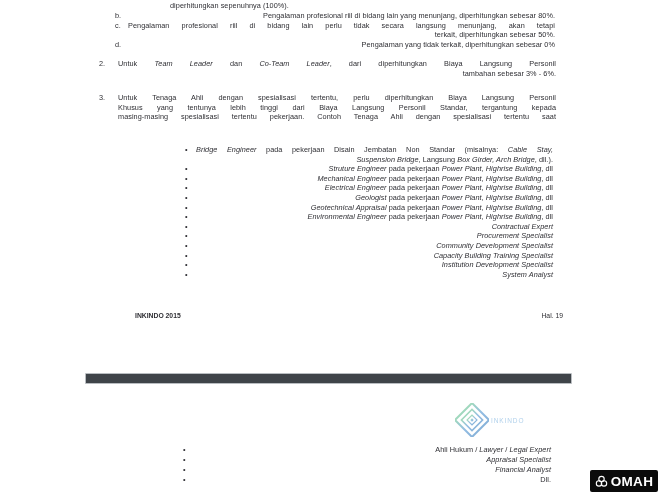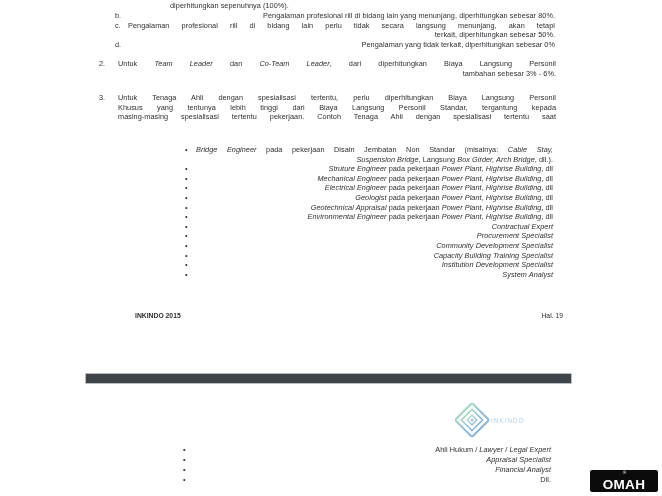--- a/index.html
+++ b/index.html
@@ -60,21 +60,20 @@
   }
 
   #omah-badge {
     position:absolute; left:590px; top:470px;
     width:68px; height:22px;
     display:flex; align-items:center; justify-content:center;
     gap:3px;
     background:#0b0b0b; color:#ffffff;
     border-radius:2px;
     text-decoration:none;
-    flex-direction:column;
   }
   #omah-label {
     font-size:13.5px; font-weight:bold; letter-spacing:0.3px;
   }
 </style>
 </head>
 <body>
 
 <div id="hanging-line" class="doc-text">diperhitungkan sepenuhnya (100%).</div>
 

